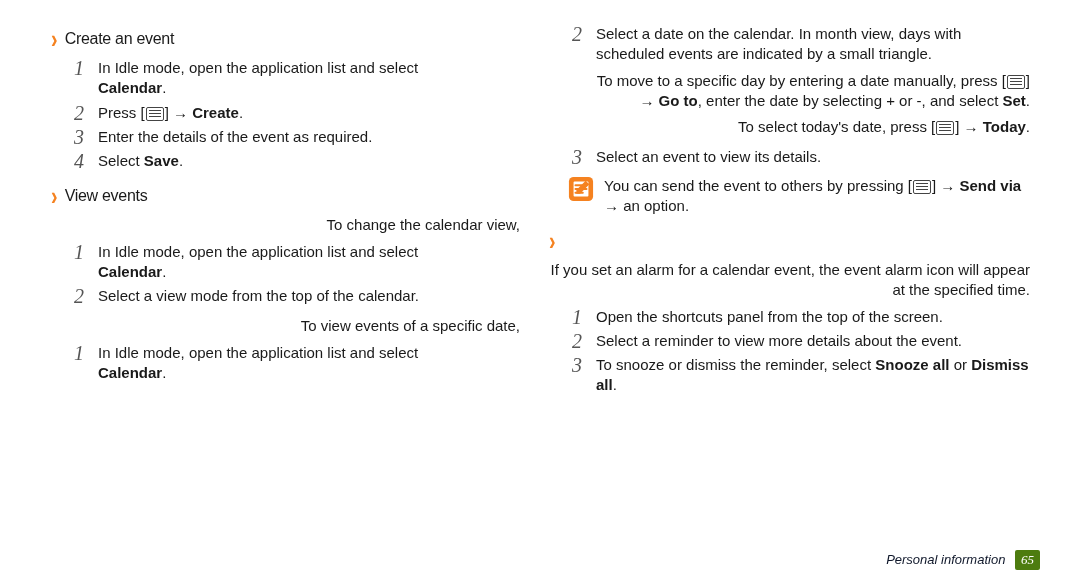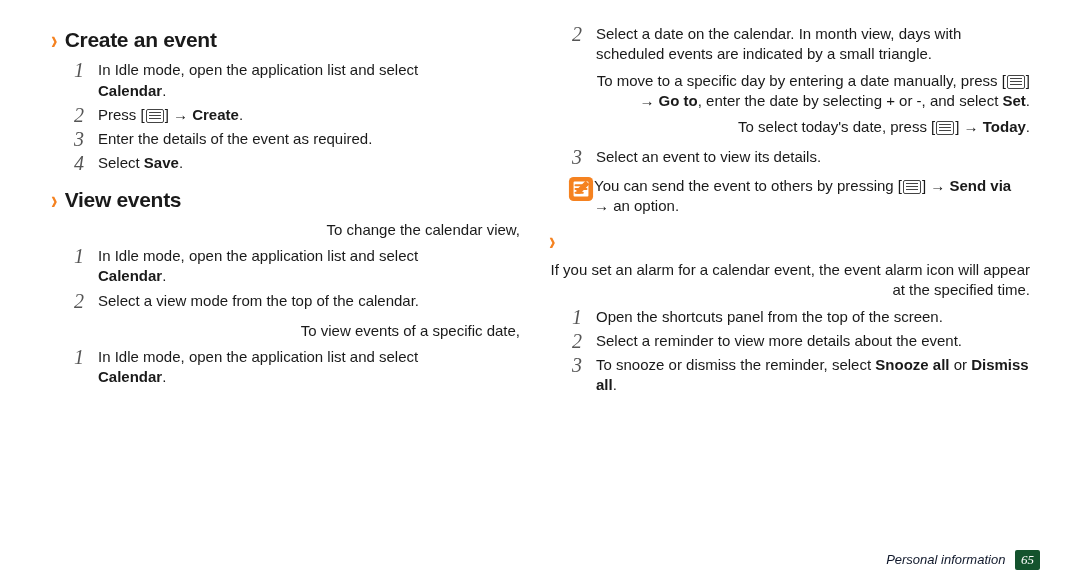--- a/index.html
+++ b/index.html
@@ -37,22 +37,22 @@
   }
   .section-title .chev {
     color: #f58220;
     font-weight: 900;
     font-size: 26px;
     line-height: 1;
     display: inline-block;
     transform: scaleX(0.75);
   }
   .section-title .txt {
-    font-weight: 700;
-    font-size: 21px;
+    font-weight: 400;
+    font-size: 16px;
     letter-spacing: -0.3px;
     text-align: right;
   }
 
   .step {
     display: flex;
     gap: 10px;
     margin: 4px 0 4px 0;
   }
   .step .num {
@@ -90,20 +90,21 @@
     content: "";
     position: absolute;
     left: 2px; right: 2px; top: 2px;
     height: 1px;
     background: #444;
     box-shadow: 0 3px 0 #444, 0 6px 0 #444;
   }
 
   .note {
     display: flex;
+    gap: 10px;
     margin: 8px 0 12px 0;
   }
   .note-icon {
     width: 26px;
     height: 26px;
     flex-shrink: 0;
   }
   .note-body { flex: 1; }
 
   .footer {
@@ -112,21 +113,21 @@
     right: 40px;
     font-size: 13px;
   }
   .footer .label {
     font-style: italic;
     color: #0f172a;
     margin-right: 6px;
   }
   .footer .pageno {
     display: inline-block;
-    background: #14532d;
+    background: #4d7c0f;
     color: #fff;
     font-style: italic;
     font-weight: 500;
     font-family: Georgia, serif;
     padding: 1px 6px;
     border-radius: 2px;
   }
 </style>
 </head>
 <body>

